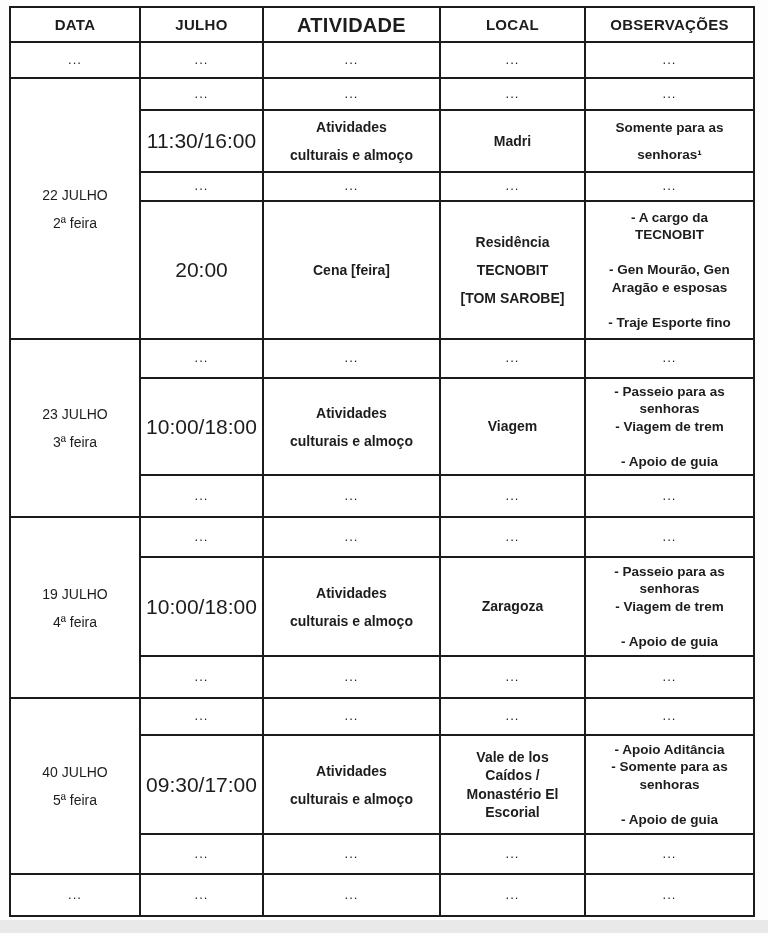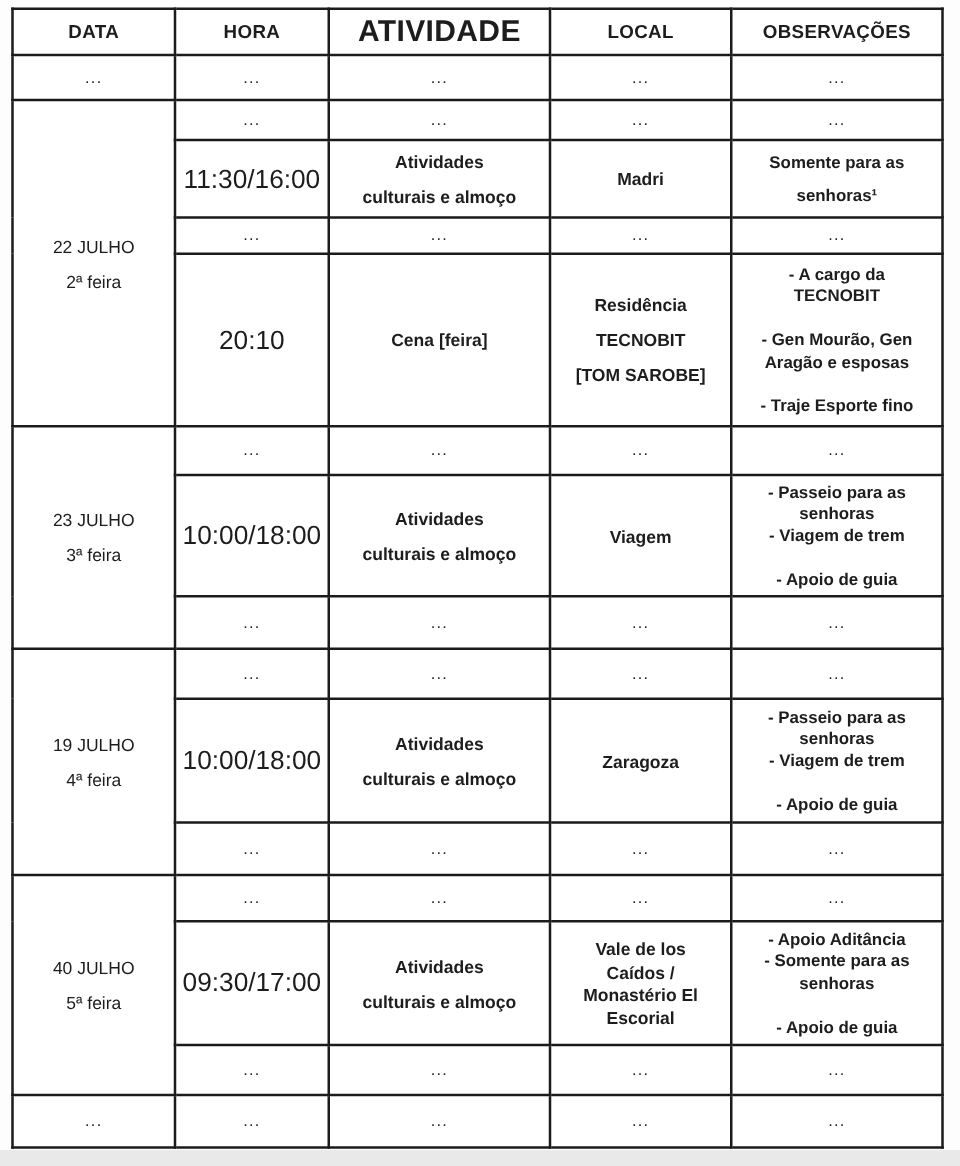--- a/index.html
+++ b/index.html
@@ -32,21 +32,21 @@
     border: 2px solid #1b1b1b;
     text-align: center;
     vertical-align: middle;
     padding: 2px 5px;
     white-space: pre-line;
     background: #ffffff;
     line-height: 1.3;
     overflow: hidden;
   }
   .schedule th { font-size: 15px; font-weight: bold; letter-spacing: 0.3px; }
-  .schedule th.h-ativ { font-size: 24px; }
+  .schedule th.h-ativ { font-size: 20px; }
   td.c-date { font-size: 14px; font-weight: normal; }
   td.c-hora { font-size: 21px; font-weight: normal; }
   td.c-ativ { font-size: 14px; font-weight: bold; }
   td.c-local { font-size: 14px; font-weight: bold; }
   td.c-obs { font-size: 13.5px; font-weight: bold; }
   td.dots { font-size: 13px; font-weight: normal; letter-spacing: 1px; }
   .spaced { line-height: 2.0 !important; }
 </style>
 </head>
 <body>
@@ -58,21 +58,21 @@
     <col class="w-data">
         <col class="w-hora">
         <col class="w-ativ">
         <col class="w-local">
         <col class="w-obs">
   </colgroup>
 
   <tbody>
         <tr style="height:35px">
     <th>DATA</th>
-    <th>HORA</th>
+    <th>JULHO</th>
     <th class="h-ativ">ATIVIDADE</th>
     <th>LOCAL</th>
     <th>OBSERVAÇÕES</th>
   </tr>
 
   <tr style="height:36px">
     <td class="c-date dots">...</td>
     <td class="c-hora dots">...</td>
     <td class="c-ativ dots">...</td>
     <td class="c-local dots">...</td>
@@ -95,21 +95,21 @@
     <td class="c-obs spaced">Somente para as
 senhoras¹</td>
   </tr>
   <tr style="height:29px">
     <td class="c-hora dots">...</td>
     <td class="c-ativ dots">...</td>
     <td class="c-local dots">...</td>
     <td class="c-obs dots">...</td>
   </tr>
   <tr style="height:138px">
-    <td class="c-hora">20:10</td>
+    <td class="c-hora">20:00</td>
     <td class="c-ativ">Cena [feira]</td>
     <td class="c-local spaced">Residência
 TECNOBIT
 [TOM SAROBE]</td>
     <td class="c-obs">- A cargo da
 TECNOBIT
 
 - Gen Mourão, Gen
 Aragão e esposas
 

